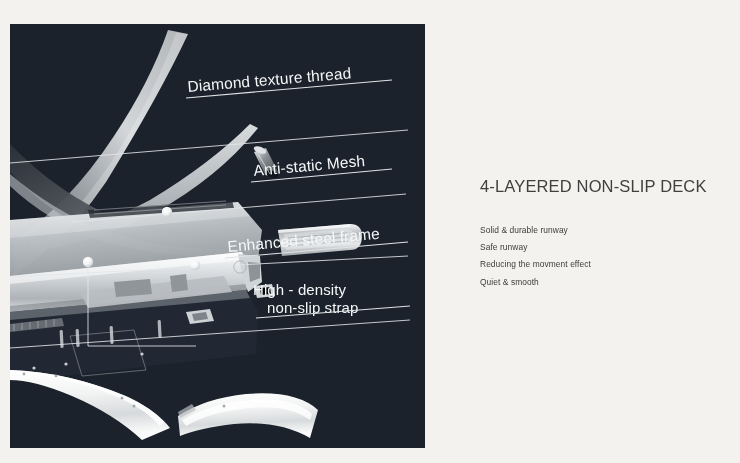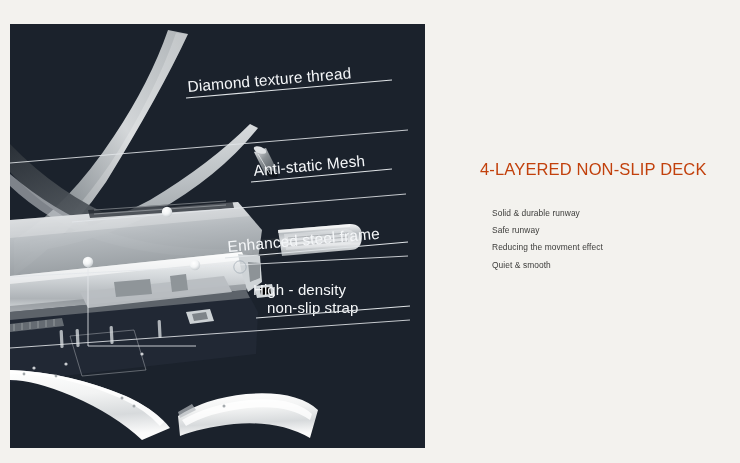--- a/index.html
+++ b/index.html
@@ -41,29 +41,29 @@
 
   
   #info-panel {
     position: absolute;
     left: 480px;
     top: 160px;
     width: 250px;
   }
   #deck-title {
     font-size: 16.5px;
-    color: #c2410c;
+    color: #404040;
     letter-spacing: .15px;
-    margin: 0 0 26px 0;
+    margin: 17px 0 26px 0;
     font-weight: 400;
     white-space: nowrap;
   }
   #feature-list {
     list-style: none;
-    margin: 12px;
+    margin: 0;
     padding: 0;
   }
   #feature-list li {
     font-size: 8.4px;
     line-height: 17.2px;
     color: #3c3c3a;
     letter-spacing: .08px;
     white-space: nowrap;
   }
 </style>

